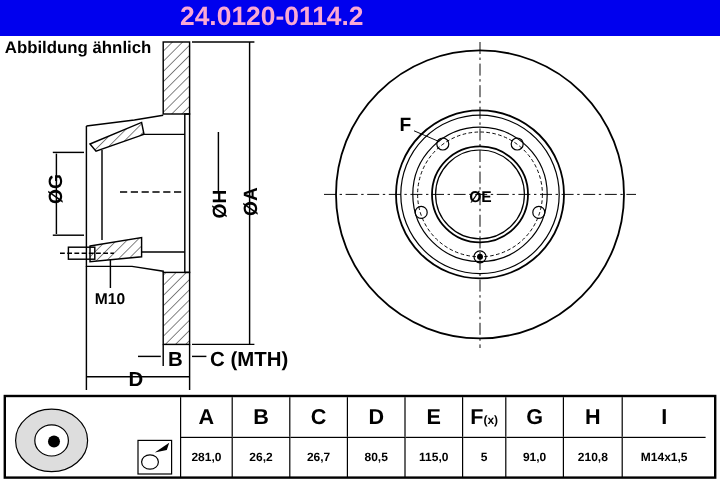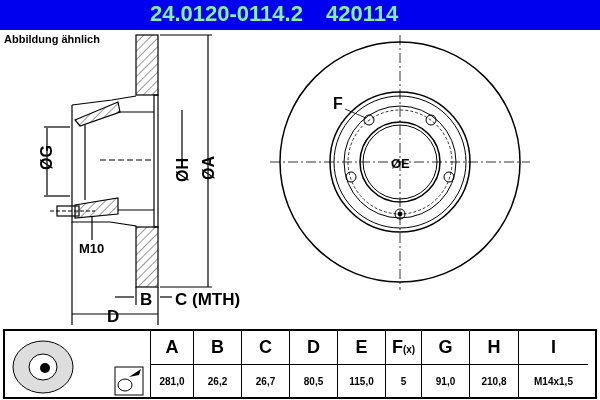--- a/index.html
+++ b/index.html
@@ -1,34 +1,33 @@
 <!DOCTYPE html>
 <html><head>
 <meta charset="utf-8">
 <style>
   html, body { margin:0; padding:0; background:#fff; }
   body { width:600px; height:400px; position:relative; overflow:hidden; font-family:"Liberation Sans", sans-serif; }
-  .header { position:absolute; left:0; top:0; width:600px; height:30px; background:#0000ee; color:#86efac; font-weight:bold; font-size:22px; }
+  .header { position:absolute; left:0; top:0; width:600px; height:30px; background:#0000ee; color:#f9a8d4; font-weight:bold; font-size:22px; }
   .header .pn { position:absolute; left:150px; top:1px; }
   .header .alt { position:absolute; left:326px; top:1px; }
-  .note { position:absolute; left:4px; top:33px; font-size:11px; font-weight:bold; line-height:12px; color:#000; }
+  .note { position:absolute; left:4px; top:33px; font-size:14px; font-weight:bold; line-height:12px; color:#000; }
   svg.draw { position:absolute; left:0; top:0; }
   .spec { position:absolute; left:3px; top:329px; width:594px; height:70px; border:2px solid #000; box-sizing:border-box; }
   .spec table { position:absolute; left:145px; top:0; border-collapse:collapse; height:66px; }
   .spec td { border-left:1.5px solid #000; text-align:center; font-weight:bold; color:#000; padding:0; }
   .spec tr.hdr td { font-size:18px; height:33px; border-bottom:1.5px solid #000; }
   .spec tr.val td { font-size:10px; height:33px; }
   .fx small { font-size:10px; }
 </style>
 </head>
 <body>
 
 <div class="header">
   <span class="pn">24.0120-0114.2</span>
-  <span class="alt">420114</span>
 </div>
 
 <div class="note">
   <div>Abbildung ähnlich</div>
 </div>
 
 <svg class="draw" width="600" height="330" viewBox="0 0 600 330">
   <defs>
     <pattern id="hatch" width="6" height="6" patternUnits="userSpaceOnUse" patternTransform="rotate(45)">
       <line x1="0" y1="0" x2="0" y2="6" stroke="#000" stroke-width="0.8"></line>

